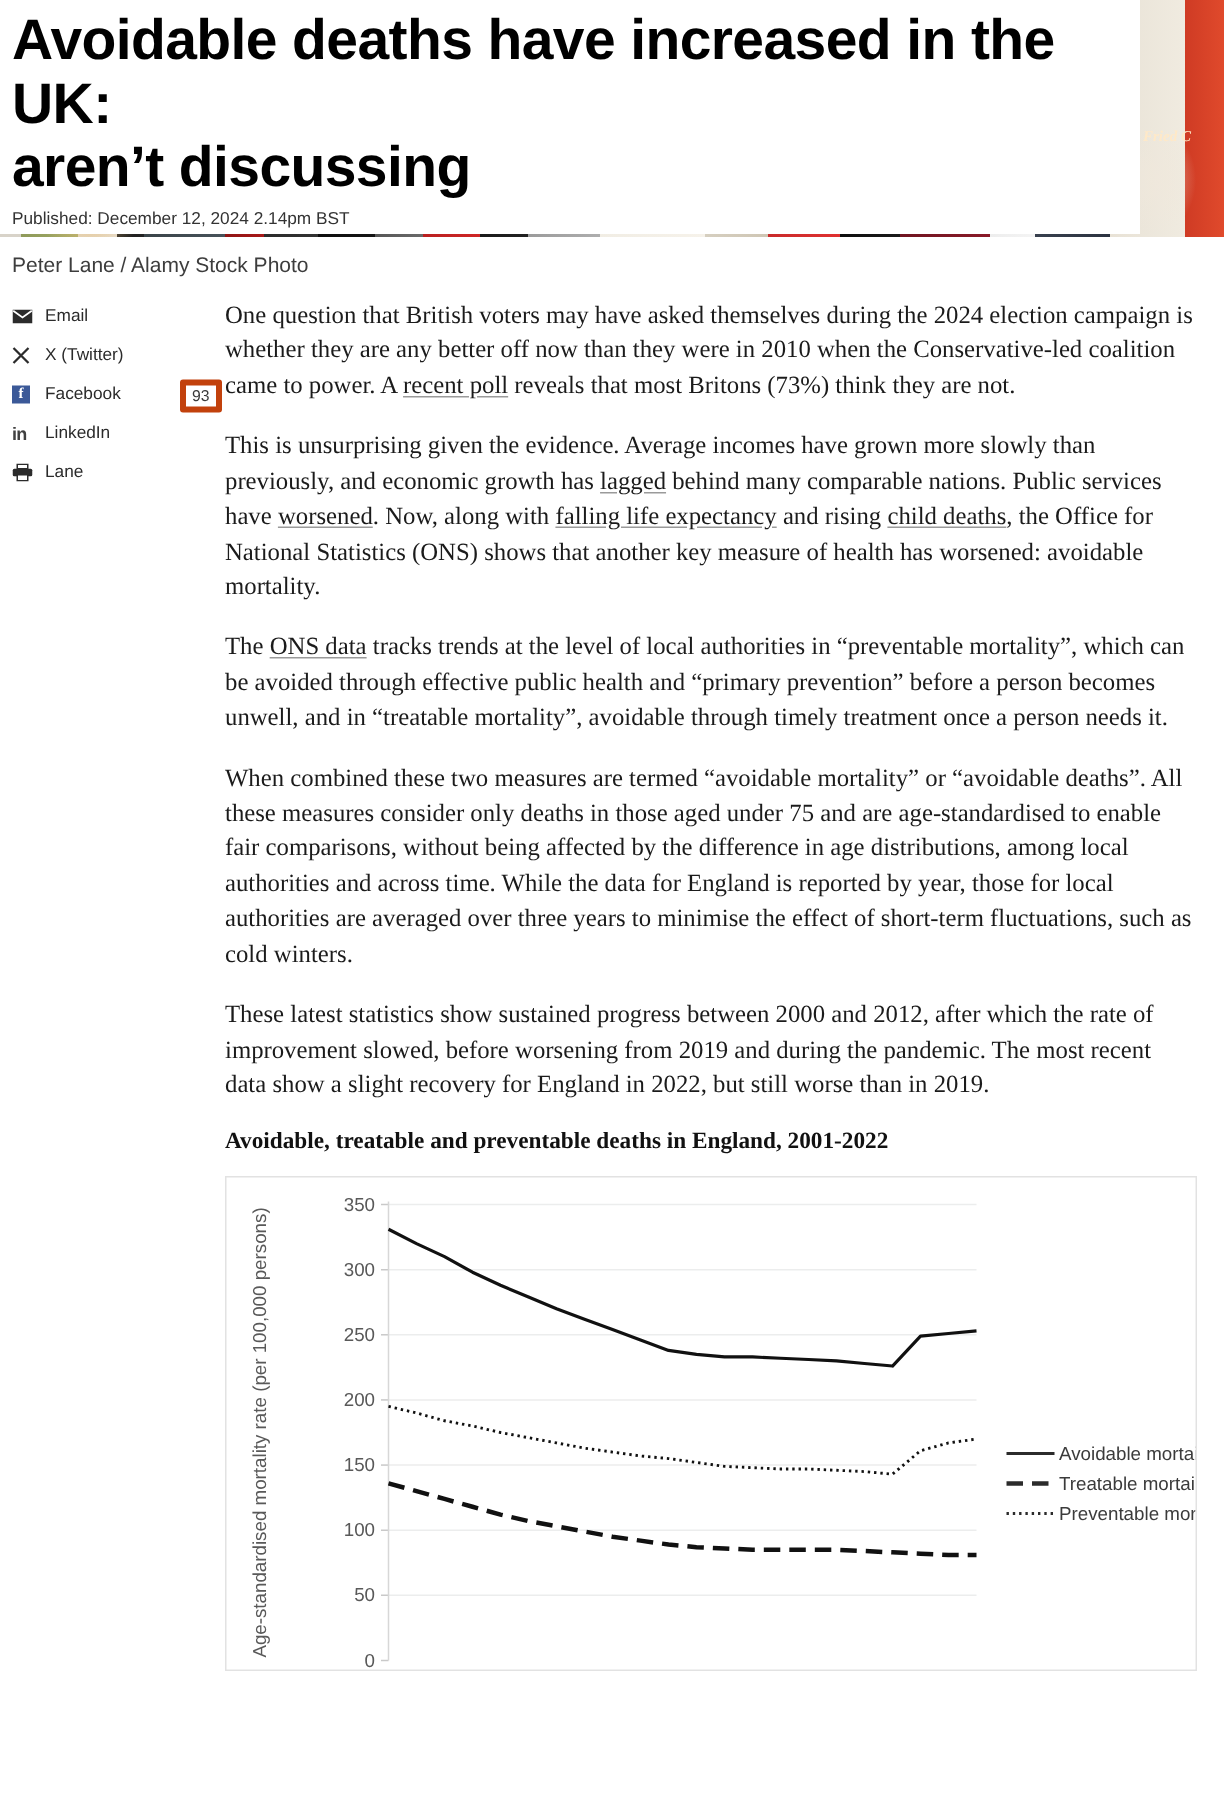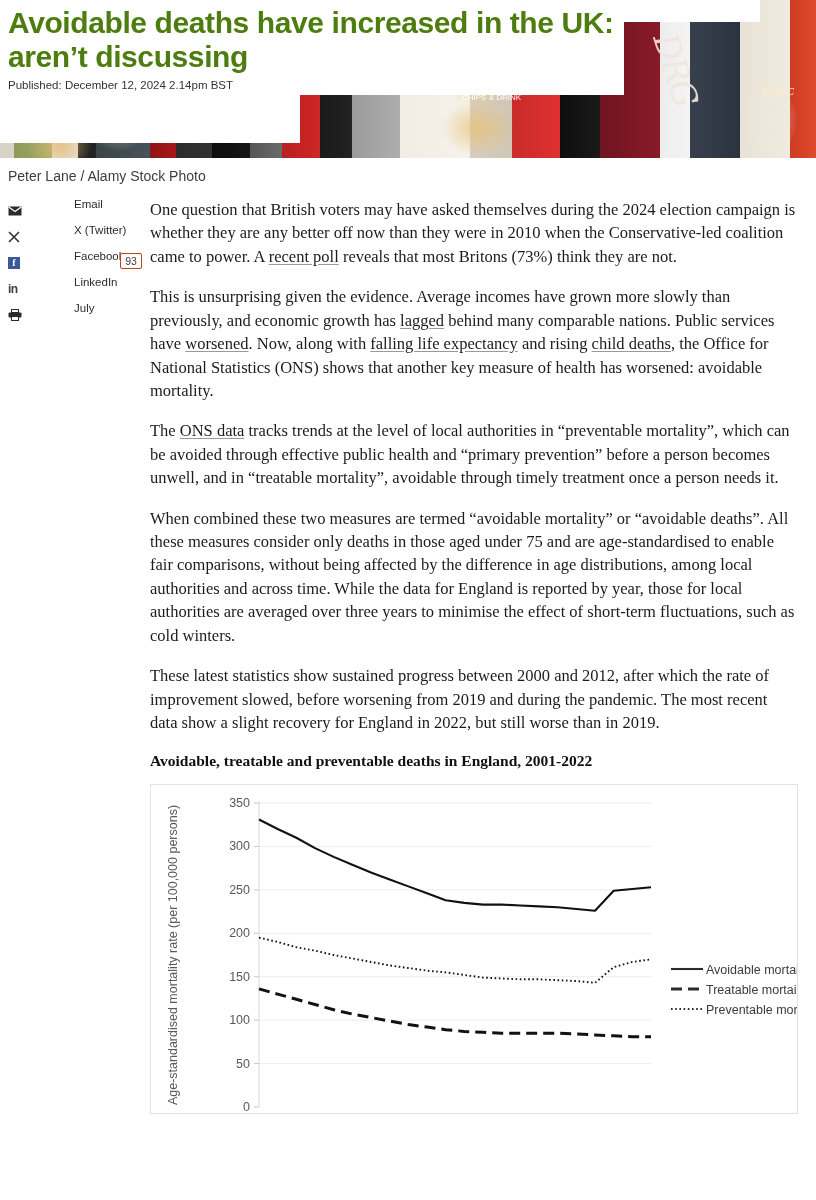--- a/index.html
+++ b/index.html
@@ -106,23 +106,23 @@
     position: absolute;
     left: 0; top: 0;
     background: #ffffff;
     padding: 6px 10px 4px 8px;
     max-width: 760px;
   }
   .headline {
     margin: 0;
     font-family: "Liberation Sans", sans-serif;
     font-weight: bold;
-    font-size: 30px;
+    font-size: 38px;
     line-height: 1.12;
-    color: #4d7c0f;
+    color: #000000;
     letter-spacing: -0.4px;
   }
   .headline .ln { display: block; }
   .published {
     margin: 6px 0 0 0;
     font-size: 11.5px;
     color: #333333;
     font-family: "Liberation Sans", sans-serif;
   }
   .hero-white-strip {
@@ -161,43 +161,43 @@
     padding-top: 14px;
   }
   .share-rail {
     width: 150px;
     flex: 0 0 150px;
     padding-left: 8px;
     padding-top: 0px;
   }
   .share-item {
     display: flex;
+    align-items: center;
     height: 26px;
     font-size: 11.5px;
     color: #2b2b2b;
     position: relative;
     cursor: pointer;
-    gap: 44px;
   }
   .share-ico {
     width: 17px;
     flex: 0 0 17px;
     display: flex;
     align-items: center;
     justify-content: flex-start;
     margin-right: 5px;
   }
   .share-label { white-space: nowrap; }
   .share-count {
     position: absolute;
     left: 112px;
     top: 3px;
     min-width: 22px;
     text-align: center;
-    border: 1px solid #c2410c;
+    border: 4px solid #c2410c;
     border-radius: 2px;
     font-size: 10.5px;
     color: #3a3a3a;
     padding: 1px 4px;
     background: #fff;
   }
   .fb-square {
     width: 12px; height: 12px;
     background: #3b5998;
     color: #fff;
@@ -321,21 +321,21 @@
     </div>
 
     <div class="share-item">
       <span class="share-ico">
         <svg width="14" height="12" viewBox="0 0 14 12" aria-hidden="true">
           <rect x="3.5" y="0.5" width="7" height="3" fill="none" stroke="#2b2b2b" stroke-width="1"></rect>
           <rect x="0.5" y="3.5" width="13" height="5" rx="1" fill="#2b2b2b"></rect>
           <rect x="3.5" y="7.5" width="7" height="4" fill="#ffffff" stroke="#2b2b2b" stroke-width="1"></rect>
         </svg>
       </span>
-      <span class="share-label">July</span>
+      <span class="share-label">Lane</span>
     </div>
 
   </aside>
 
   <main class="article">
     <div id="paragraphs">
         <p>One question that British voters may have asked themselves during the 2024 election campaign is whether they are any better off now than they were in 2010 when the Conservative-led coalition came to power. A <a href="#">recent poll</a> reveals that most Britons (73%) think they are not.</p>
         <p>This is unsurprising given the evidence. Average incomes have grown more slowly than previously, and economic growth has <a href="#">lagged</a> behind many comparable nations. Public services have <a href="#">worsened</a>. Now, along with <a href="#">falling life expectancy</a> and rising <a href="#">child deaths</a>, the Office for National Statistics (ONS) shows that another key measure of health has worsened: avoidable mortality.</p>
         <p>The <a href="#">ONS data</a> tracks trends at the level of local authorities in “preventable mortality”, which can be avoided through effective public health and “primary prevention” before a person becomes unwell, and in “treatable mortality”, avoidable through timely treatment once a person needs it.</p>
         <p>When combined these two measures are termed “avoidable mortality” or “avoidable deaths”. All these measures consider only deaths in those aged under 75 and are age-standardised to enable fair comparisons, without being affected by the difference in age distributions, among local authorities and across time. While the data for England is reported by year, those for local authorities are averaged over three years to minimise the effect of short-term fluctuations, such as cold winters.</p>

